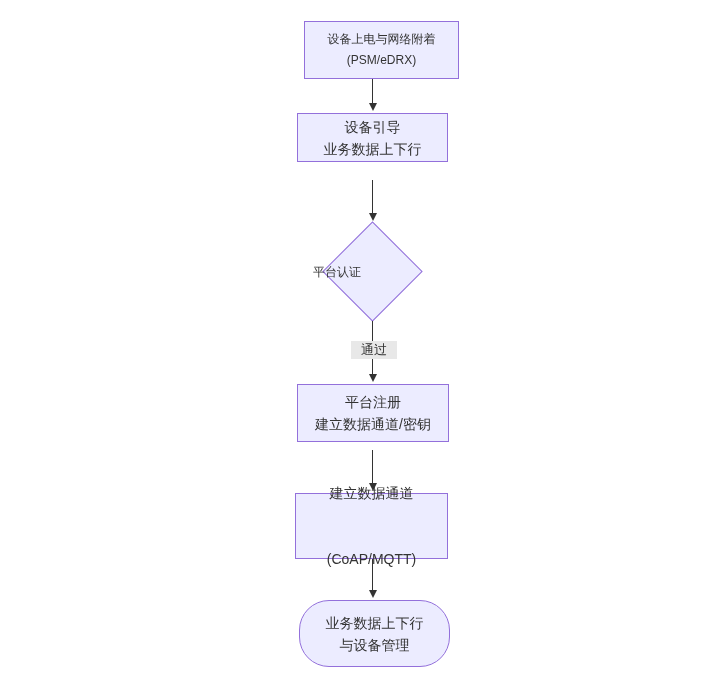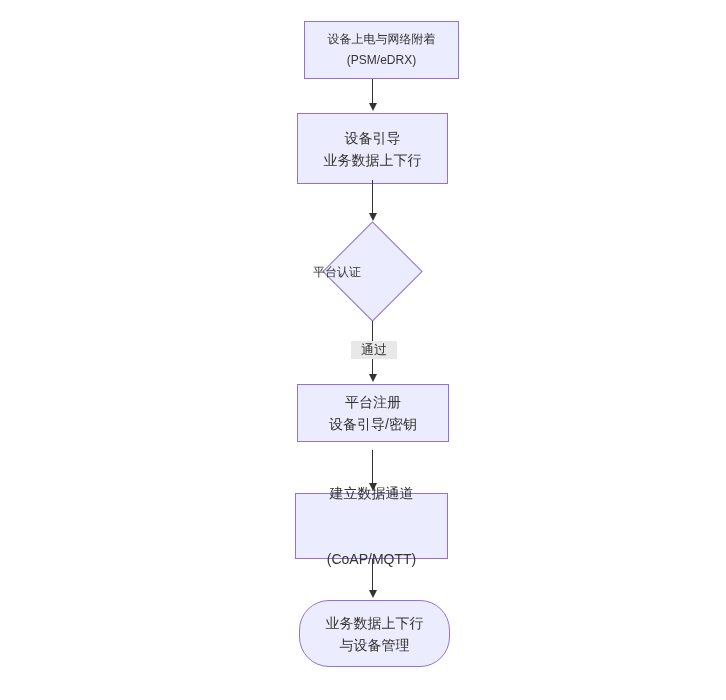--- a/index.html
+++ b/index.html
@@ -83,38 +83,38 @@
 <div class="canvas">
 
   <div class="node small-font" style="left:295px;top:21px;width:155px;height:58px;margin-left:9px;">
     <span>设备上电与网络附着</span>
     <span>(PSM/eDRX)</span>
   </div>
 
   <div class="edge-line" style="left:372px;top:79px;height:25px;"></div>
   <div class="arrowhead" style="left:369px;top:103px;"></div>
 
-  <div class="node" style="left:297px;top:113px;width:151px;height:71px;">
+  <div class="node" style="left:297px;top:113px;width:151px;height:49px;">
     <span>设备引导</span>
     <span>业务数据上下行</span>
   </div>
 
   <div class="edge-line" style="left:372px;top:180px;height:34px;"></div>
   <div class="arrowhead" style="left:369px;top:213px;"></div>
 
   <div class="diamond" style="left:337px;top:236px;"></div>
   <div class="diamond-label" style="left:313px;top:262px;">平台认证</div>
 
   <div class="edge-line" style="left:372px;top:321px;height:54px;"></div>
   <div class="arrowhead" style="left:369px;top:374px;"></div>
   <div class="edge-label" style="left:374px;top:350px;">通过</div>
 
   <div class="node" style="left:297px;top:384px;width:152px;height:58px;">
     <span>平台注册</span>
-    <span>设备引导/密钥</span>
+    <span>建立数据通道/密钥</span>
   </div>
 
   <div class="edge-line" style="left:372px;top:450px;height:34px;"></div>
   <div class="arrowhead" style="left:369px;top:483px;"></div>
 
   <div class="node" style="left:295px;top:493px;width:153px;height:66px;gap:44px;">
     <span>建立数据通道</span>
     <span>(CoAP/MQTT)</span>
   </div>
 

